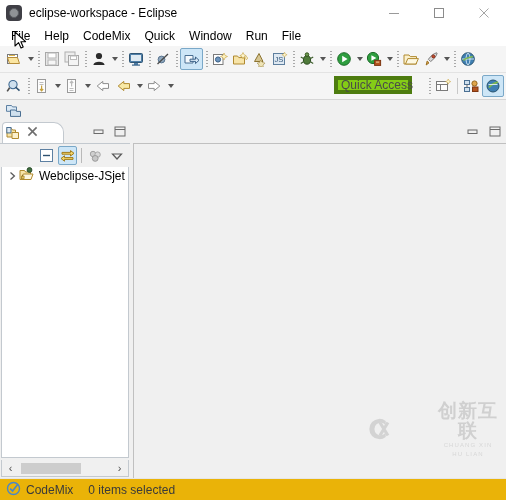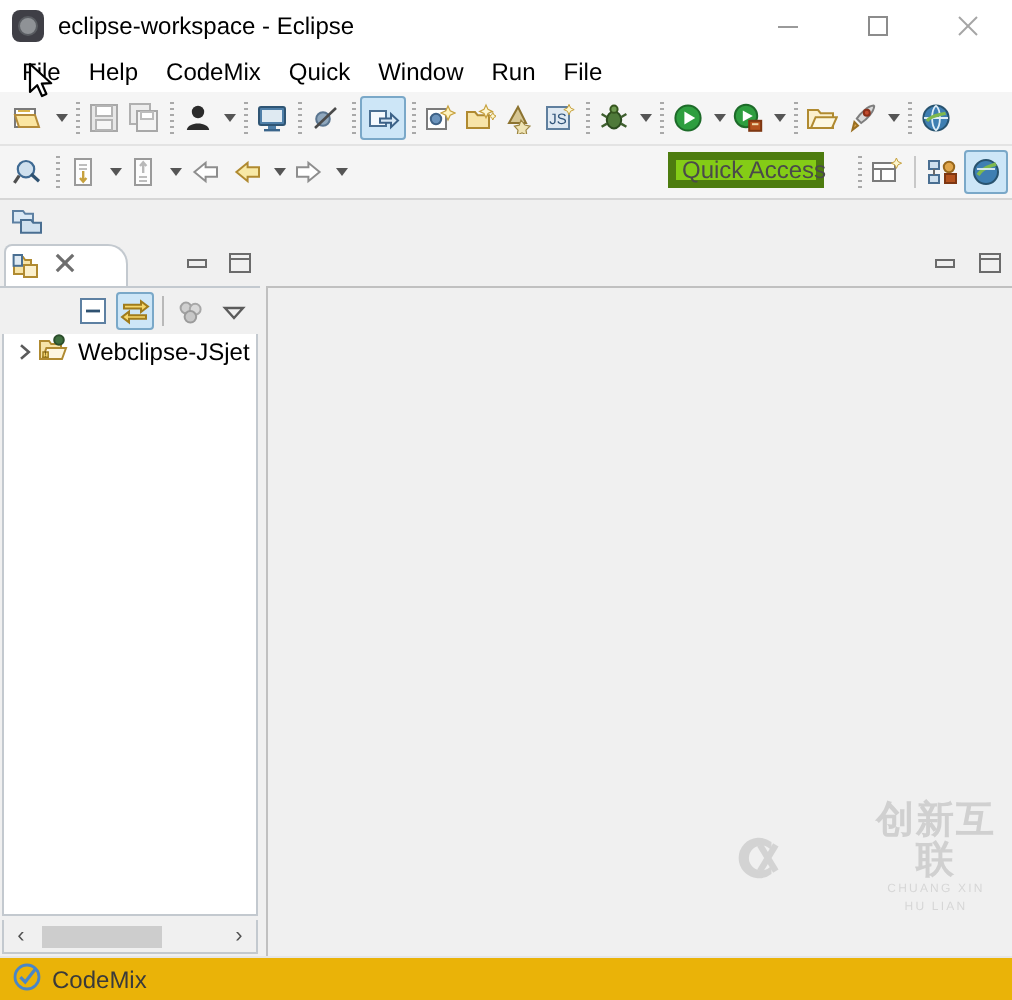--- a/index.html
+++ b/index.html
@@ -861,20 +861,21 @@
 
   <div class="statusbar">
     <span>
       <svg width="15" height="15" viewBox="0 0 15 15">
         <circle cx="7.5" cy="7.5" r="6" fill="none" stroke="#4a86c8" stroke-width="1.4"></circle>
         <path d="M4.2 7.6 L6.6 10 L11.6 3.6" fill="none" stroke="#4a86c8" stroke-width="1.6"></path>
       </svg>
     </span>
     <span class="status-text">CodeMix</span>
     <span class="status-sep"></span>
+    <span class="status-text">0 items selected</span>
   </div>
 
   <div class="cursor">
     <svg width="14" height="20" viewBox="0 0 14 20">
       <path d="M1 1 L1 15 L4.6 11.6 L7 17 L9.2 16 L6.9 10.8 L11.6 10.6 Z" fill="#ffffff" stroke="#000000" stroke-width="1.1" stroke-linejoin="round"></path>
     </svg>
   </div>
 
 </div>
 

